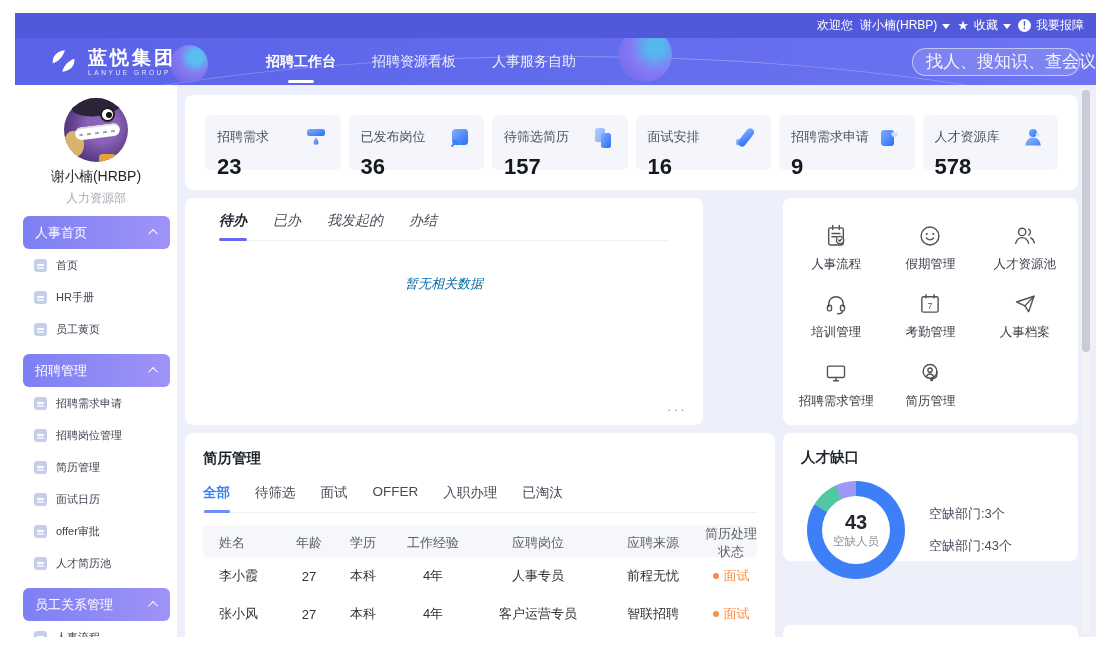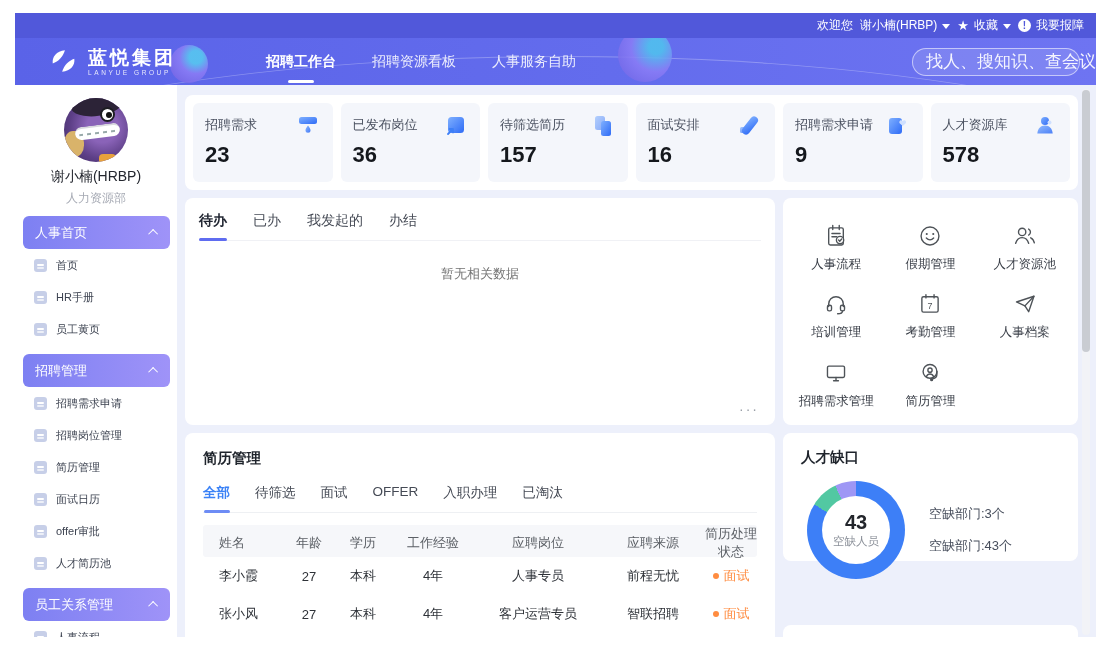--- a/index.html
+++ b/index.html
@@ -48,32 +48,32 @@
   .p-dept { text-align:center; font-size:12px; color:#a6aab4; margin-top:4px; }
   .side-pill { margin:9px 7px 0 8px; height:33px; border-radius:6px; background:linear-gradient(90deg,#7d80f2,#9f93f8); color:#fff; display:flex; align-items:center; justify-content:space-between; padding:0 12px; font-size:13px; cursor:pointer; }
   .chev-up { width:7px; height:7px; border-left:1.6px solid #fff; border-top:1.6px solid #fff; transform:rotate(45deg) translateY(2px); }
   .side-item { height:32px; display:flex; align-items:center; gap:9px; padding-left:19px; font-size:11px; color:#3c4250; cursor:pointer; }
   .si-ic { width:13px; height:13px; border-radius:3px; background:#c7cfe8; position:relative; flex:none; }
   .si-ic::after { content:""; position:absolute; left:3px; top:5px; width:7px; height:2px; background:#fff; border-radius:1px; box-shadow:0 3px 0 #ffffffaa; }
 
   
   .card { position:absolute; background:#fff; border-radius:8px; }
 
-  .stats-card { left:170px; top:10px; width:893px; height:95px; display:flex; gap:8px; padding:8px; }
+  .stats-card { left:170px; top:10px; width:893px; height:95px; display:flex; gap:8px; padding:20px; }
   .stat { flex:1; background:#f4f6fb; border-radius:6px; padding:10px 12px 8px; cursor:pointer; }
   .stat-top { display:flex; justify-content:space-between; align-items:flex-start; }
   .stat-label { font-size:13px; color:#4a5160; padding-top:3px; }
   .stat-value { font-size:22px; font-weight:bold; color:#15181d; margin-top:3px; }
 
-  .todo-card { left:170px; top:113px; width:590px; height:227px; padding:14px 14px; }
+  .todo-card { left:170px; top:113px; width:518px; height:227px; padding:14px 34px;font-style:italic; }
   .todo-tabs { display:flex; gap:26px; border-bottom:1px solid #f0f1f5; padding-bottom:10px; }
   .t-tab { font-size:14px; color:#454a55; cursor:pointer; position:relative; }
   .t-tab.active { color:#1f2430; font-weight:bold; }
   .t-tab.active::after { content:""; position:absolute; left:50%; transform:translateX(-50%); bottom:-11px; width:28px; height:3px; border-radius:2px; background:#5f6cf0; }
-  .empty { text-align:center; font-size:13px; color:#737373; margin-top:24px; }
+  .empty { text-align:center; font-size:13px; color:#0369a1; margin-top:34px; }
   .todo-more { position:absolute; right:16px; bottom:8px; color:#9aa0a8; font-size:14px; letter-spacing:2px; cursor:pointer; }
 
   .quick-card { left:768px; top:113px; width:295px; height:227px; display:grid; grid-template-columns:repeat(3,1fr); padding:16px 6px 6px; }
   .ql { display:flex; flex-direction:column; align-items:center; justify-content:center; gap:7px; cursor:pointer; }
   .ql-label { font-size:12.5px; color:#3a3f48; white-space:nowrap; }
 
   .resume-card { left:170px; top:348px; width:590px; height:280px; padding:16px 18px 0; }
   .card-title { font-size:14.5px; font-weight:bold; color:#1f242c; }
   .r-tabs { display:flex; gap:25px; margin-top:16px; border-bottom:1px solid #eef0f3; padding-bottom:10px; }
   .r-tab { font-size:13.5px; color:#454a55; cursor:pointer; position:relative; }

